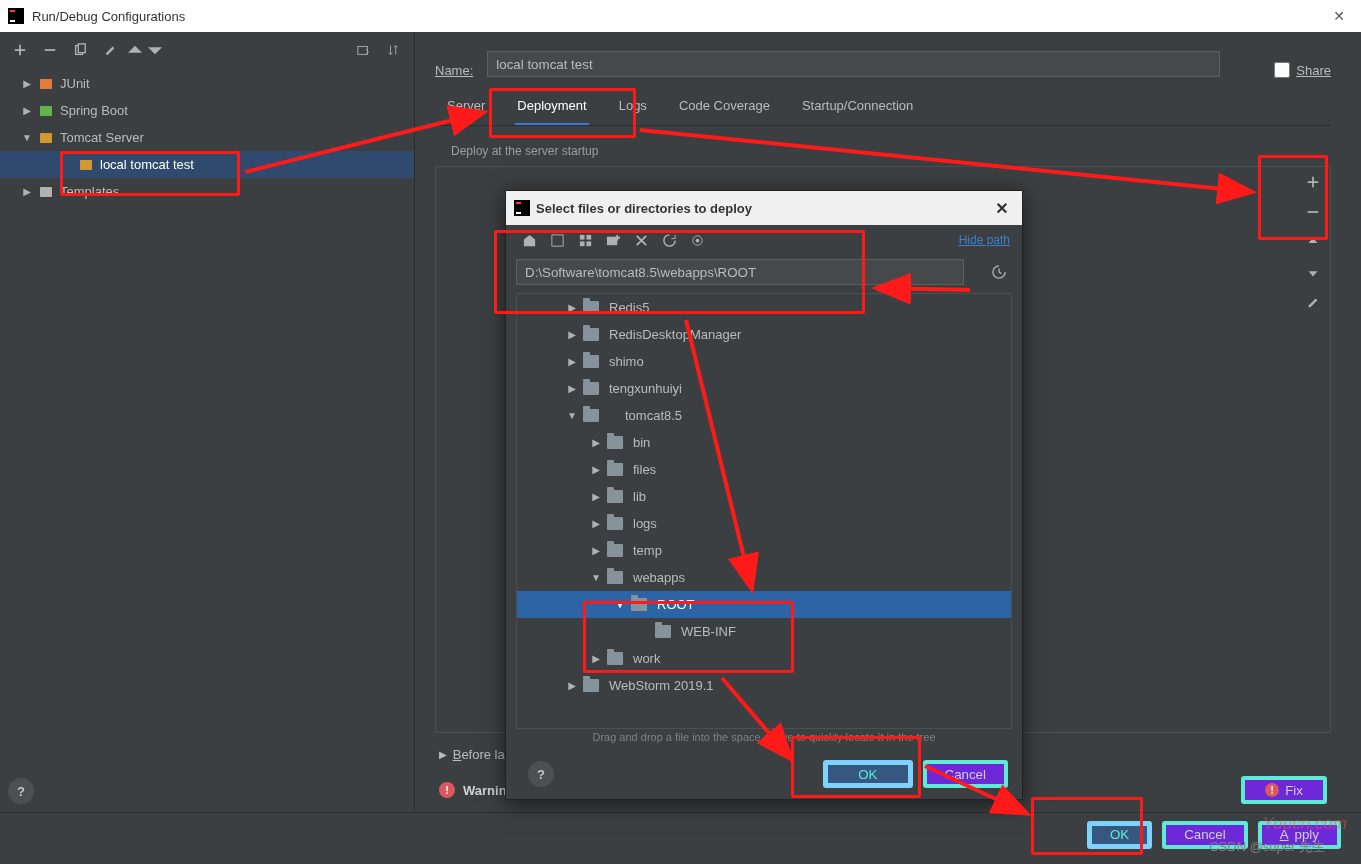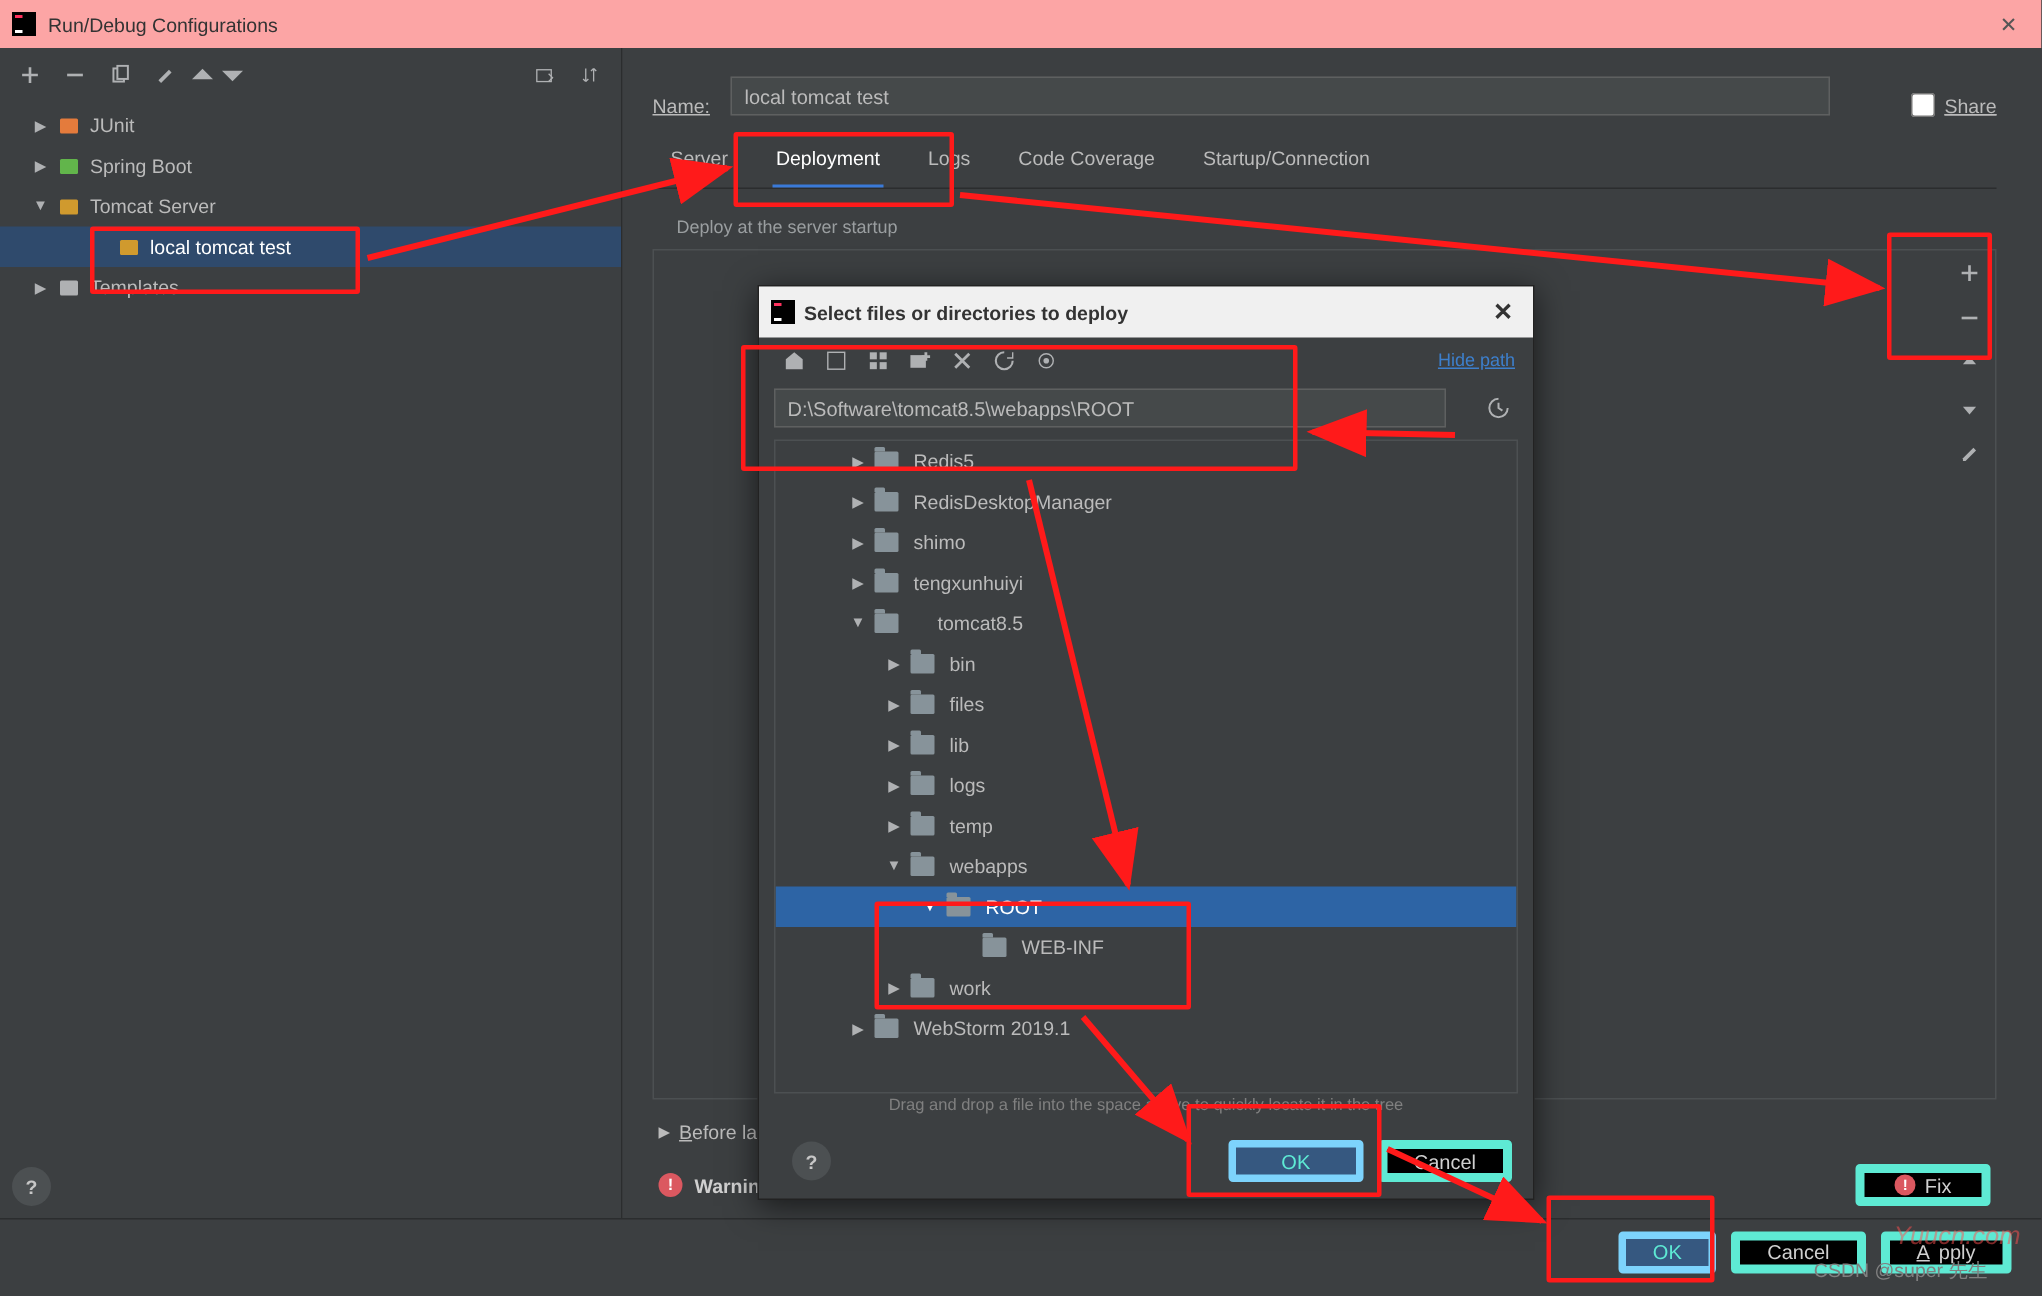--- a/index.html
+++ b/index.html
@@ -1,17 +1,17 @@
 <!DOCTYPE html>
 <html><head>
 <meta charset="utf-8">
 <style>
 * { box-sizing: border-box; margin: 0; padding: 0; }
 body { width:1361px; height:864px; font-family:"Segoe UI",Arial,sans-serif; font-size:13px; background:#3c3f41; color:#bbbbbb; overflow:hidden; position:relative; }
-.titlebar { height:32px; background:#fca5a5; display:flex; align-items:center; padding:0 8px; color:#333; }
+.titlebar { height:32px; background:#ffffff; display:flex; align-items:center; padding:0 8px; color:#333; }
 .titlebar .logo { width:16px; height:16px; margin-right:8px; }
 .titlebar .title { flex:1; font-size:13px; }
 .titlebar .close { width:28px; height:28px; display:flex; align-items:center; justify-content:center; color:#555; cursor:pointer; font-size:14px; }
 .main { display:flex; height:780px; }
 .left { width:415px; background:#3c3f41; border-right:1px solid #2b2d2e; display:flex; flex-direction:column; }
 .toolbar { height:36px; display:flex; align-items:center; gap:6px; padding:0 8px; }
 .tbtn { width:24px; height:24px; display:flex; align-items:center; justify-content:center; color:#afb1b3; cursor:pointer; }
 .tbtn svg { width:14px; height:14px; }
 .tree { flex:1; overflow:auto; padding: 2px 0;}
 .tree-row { height:27px; display:flex; align-items:center; padding:0 6px; cursor:pointer; }
@@ -31,21 +31,21 @@
 .tab { padding:8px 2px 10px; cursor:pointer;text-align:center; }
 .tab.active { color:#fff; border-bottom:2px solid #3a7ad8; }
 .deploy-label { margin:18px 0 8px 16px; font-size:12px; color:#9a9ea0;}
 .deploy-area { flex:1; border:1px solid #4c5052; background:#3c3f41; position:relative; }
 .side-tools { position:absolute; right:2px; top:0; width:30px; }
 .side-tools .st { width:30px; height:30px; display:flex; align-items:center; justify-content:center; color:#afb1b3; cursor:pointer; }
 .before-row { margin:14px 4px; display:flex; align-items:center; gap:6px; cursor:pointer;}
 .warning-row { display:flex; align-items:center; gap:8px; color:#d0d0d0; margin:0 4px 8px;}
 .warn-ico { width:16px;height:16px; background:#db5860; border-radius:50%; display:inline-flex; align-items:center; justify-content:center; color:#fff; font-size:11px; font-weight:bold;}
 .bottom-bar { height:44px; display:flex; justify-content:flex-end; align-items:center; gap:10px; padding:0 20px; border-top:1px solid #2b2d2e; background:#3c3f41;}
-.btn { height:28px; padding:0 18px; background:#000000; border:6px solid #5eead4; color:#d0d0d0; cursor:pointer; display:flex; align-items:center; gap:6px; border-radius:3px;}
+.btn { height:28px; padding:0 18px; background:#6d28d9; border:4px solid #5eead4; color:#d0d0d0; cursor:pointer; display:flex; align-items:center; gap:6px; border-radius:3px;}
 .btn.primary { background:#365880; border:5px solid #7dd3fc; color:#5eead4;}
 .btn.fix { padding: 0 20px;}
 .modal { position:absolute; left:505px; top:190px; width:518px; height:610px; background:#3c3f41; border:1px solid #222; box-shadow:0 4px 20px rgba(0,0,0,.6); display:flex; flex-direction:column;}
 .modal-title { height:34px; background:#f0f0f0; display:flex; align-items:center; padding:0 8px; color:#333;}
 .modal-title .mt { flex:1; font-size:13px; font-weight:600;}
 .modal-title .x { width:24px; text-align:center; cursor:pointer; font-size:16px; font-weight:bold;}
 .modal-tools { height:30px; display:flex; align-items:center; padding:0 12px; gap:6px; color:#afb1b3;}
 .modal-tools .mtb { width:22px; height:22px; display:flex; align-items:center; justify-content:center; cursor:pointer;}
 .modal-tools .hidep { margin-left:auto; color:#3d7fcc; cursor:pointer; text-decoration:underline; font-size:12px;}
 .path-row { display:flex; align-items:center; gap:22px; padding:0 10px; margin-top:4px;}

